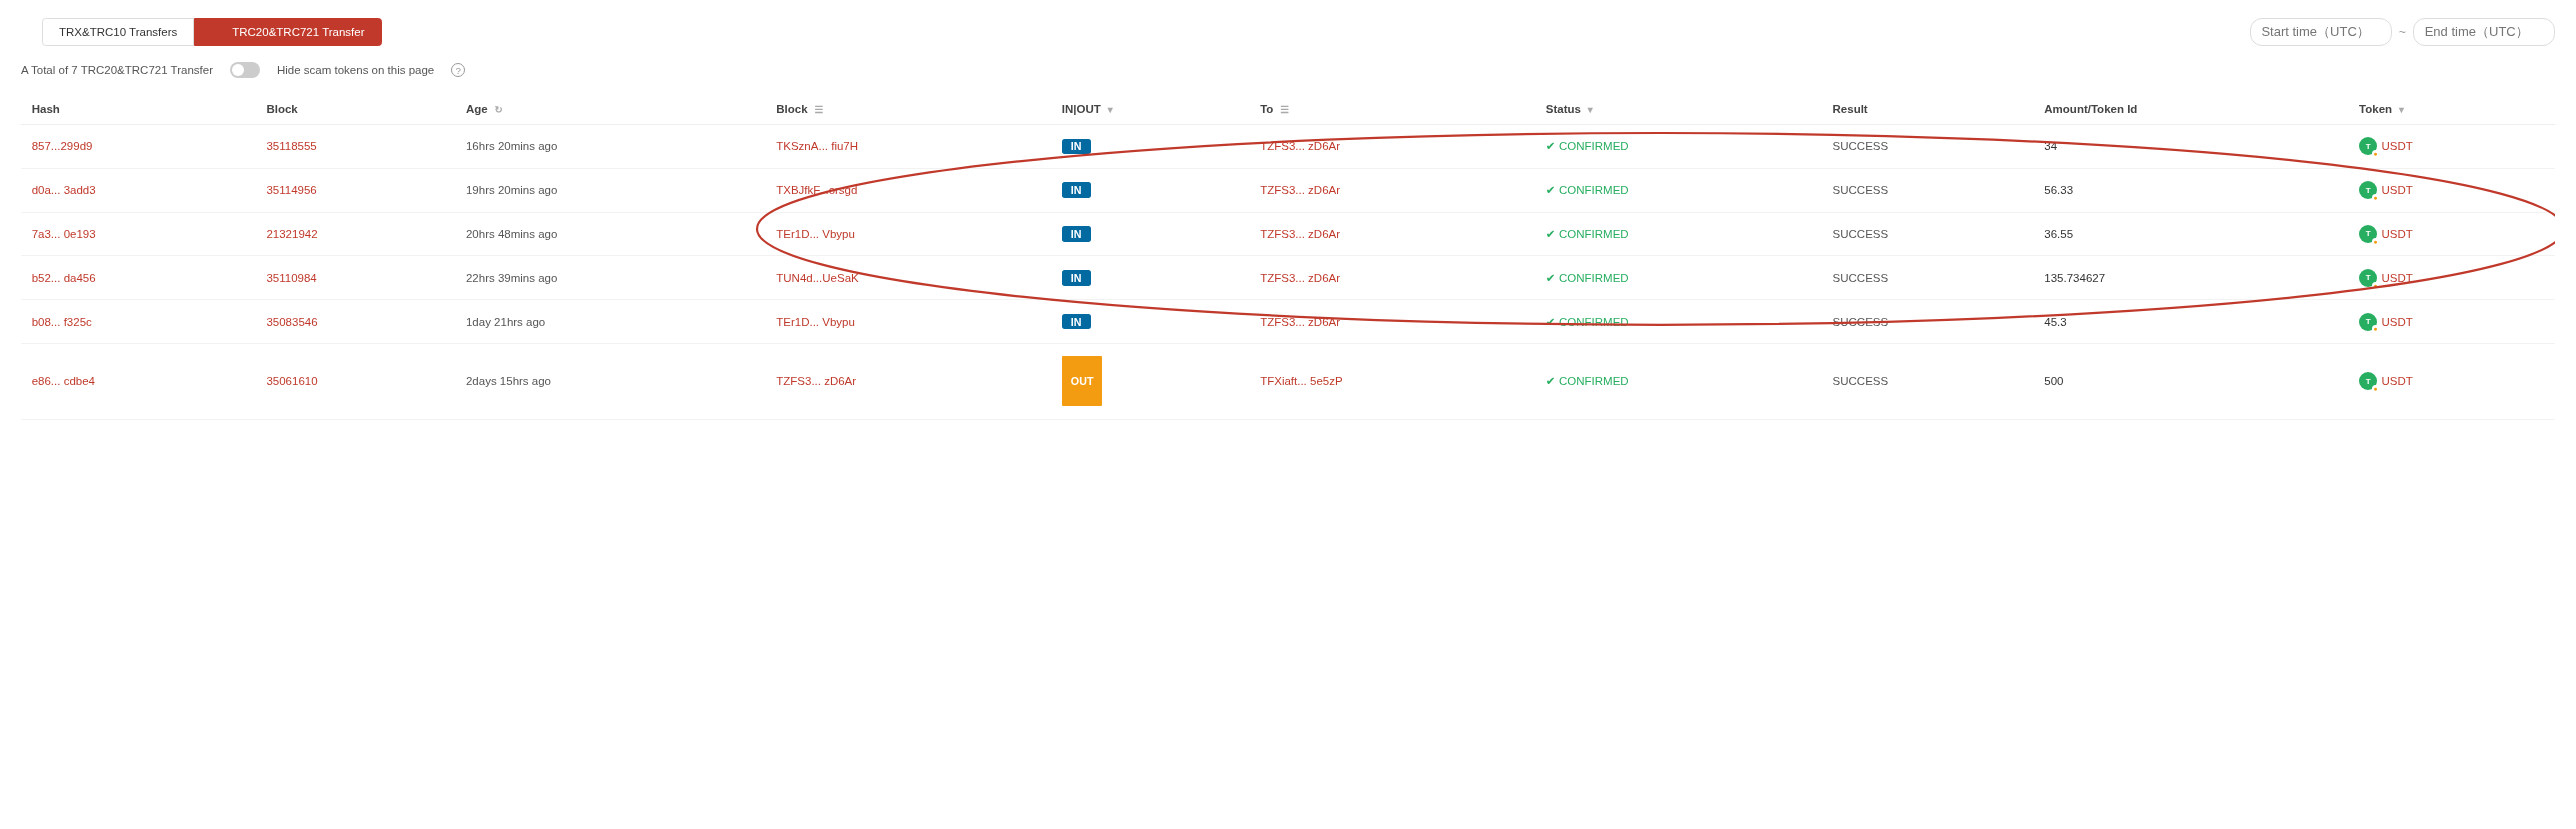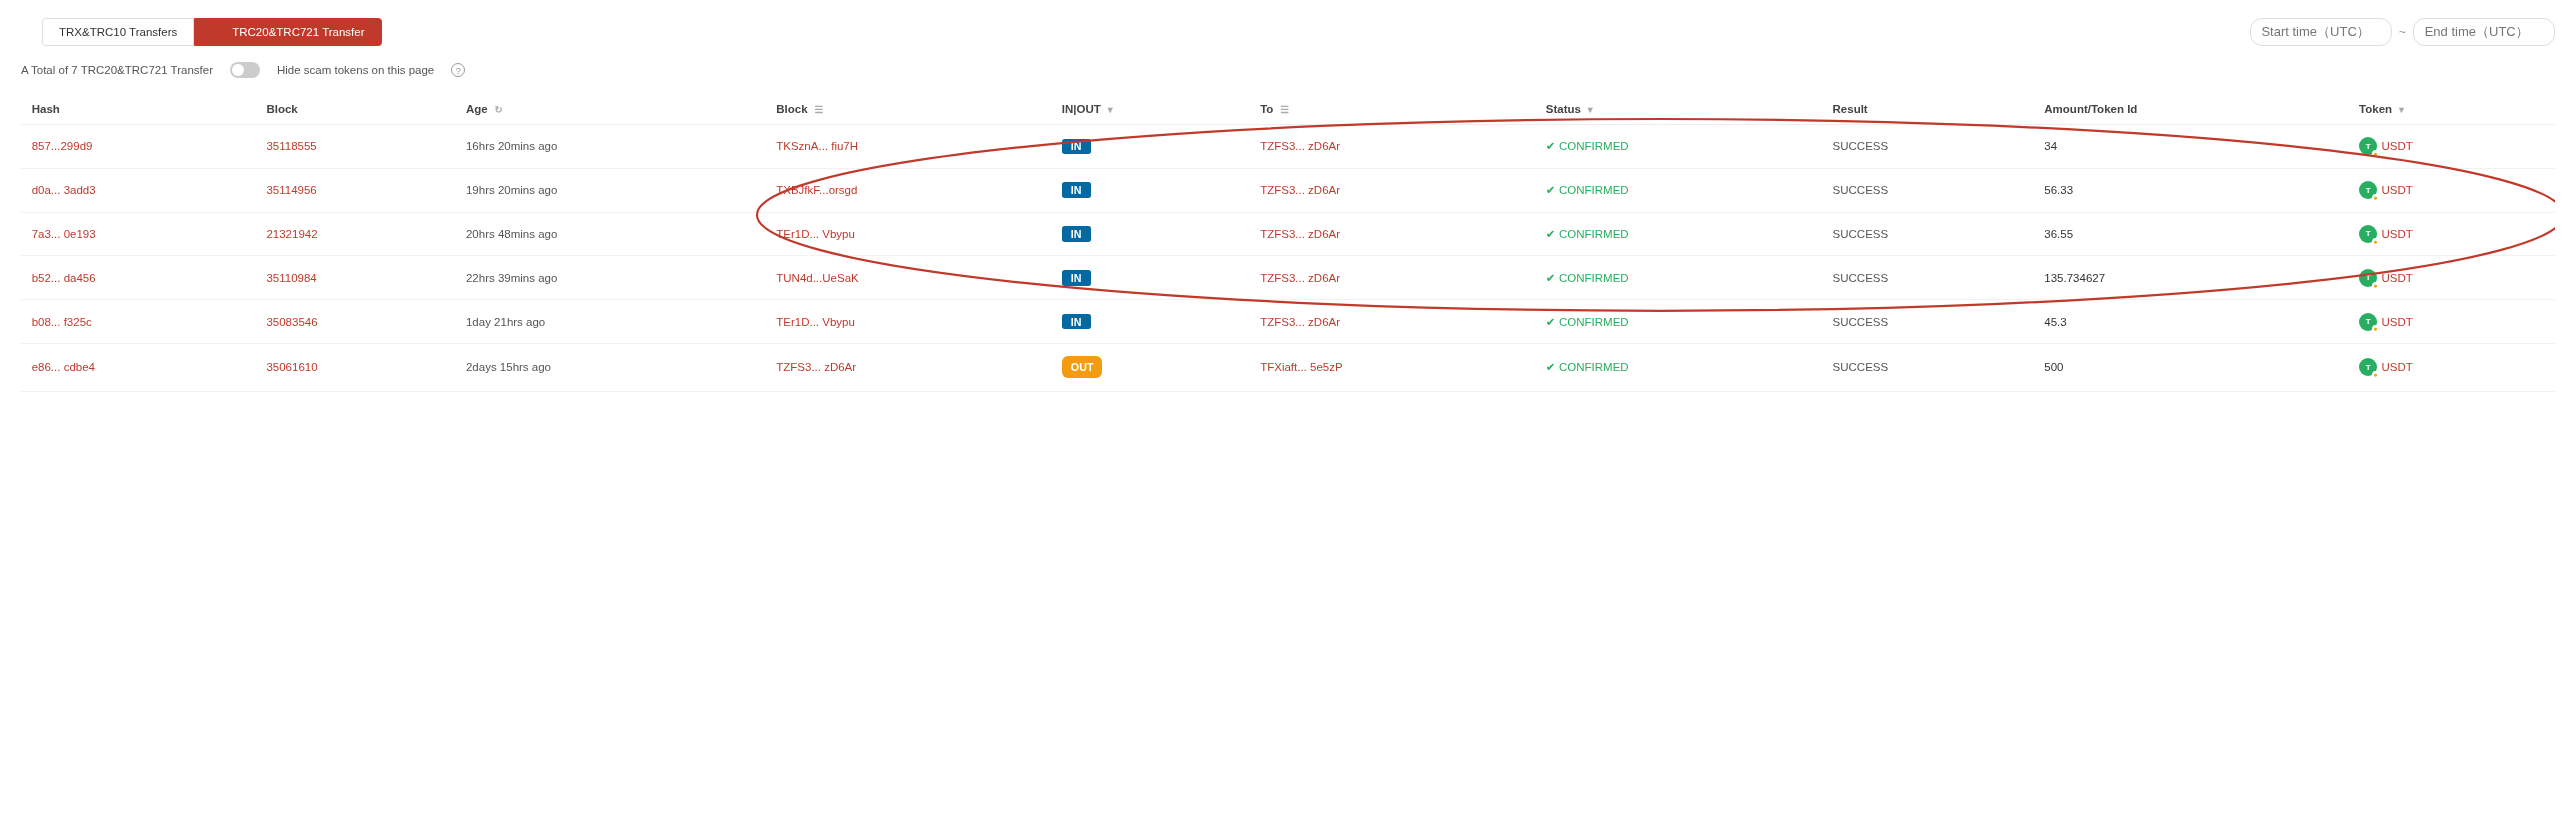--- a/index.html
+++ b/index.html
@@ -155,22 +155,22 @@
       color: #fff;
       padding: 1.8px 9px;
       border-radius: 2.7px;
       font-size: 10.7px;
       font-weight: bold;
     }
     .badge-out {
       display: inline-block;
       background: #f39c12;
       color: #fff;
-      padding: 5px 9px;
-      border-radius: 6px;
+      padding: 19px 9px;
+      border-radius: 1px;
       font-size: 10.7px;
       font-weight: bold;
     }
     .confirmed-text {
       color: #27ae60;
       display: flex;
       align-items: center;
       gap: 3.6px;
       white-space: nowrap;
     }

